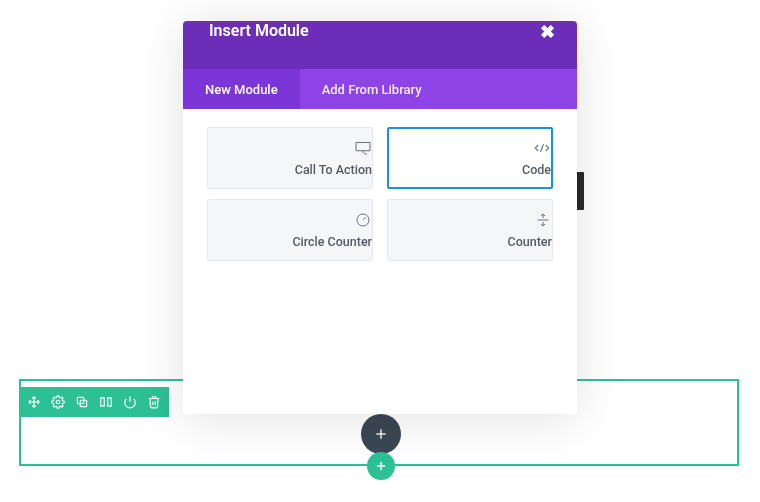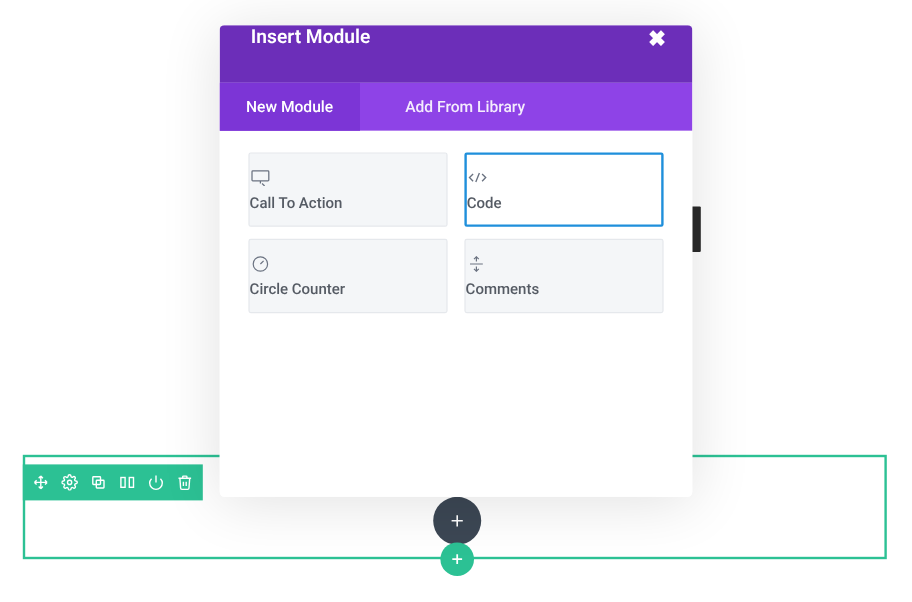--- a/index.html
+++ b/index.html
@@ -121,21 +121,20 @@
     font-size: 13px;
     color: #fff;
     cursor: pointer;
     font-weight: 500;
   }
   .modal-tab.active {
     background: #7c35d6;
   }
   .modal-tab.inactive {
     color: rgba(255,255,255,0.9);
-    margin-left: 16px;
   }
 
   .modal-body {
     padding: 8px 24px 0 24px;
     height: calc(100% - 86px);
     overflow: hidden;
     background: #fff;
   }
 
   .module-grid {
@@ -144,21 +143,21 @@
     gap: 10px 14px;
     margin-top: 10px;
   }
   .module-item {
     background: #f4f6f8;
     border: 1px solid #e5e8ec;
     border-radius: 2px;
     height: 62px;
     display: flex;
     flex-direction: column;
-    align-items: flex-start;
+    align-items: flex-end;
     justify-content: center;
     gap: 5px;
     cursor: pointer;
   }
   .module-item.selected {
     background: #fff;
     border: 2px solid #1f8fdb;
   }
   .module-label {
     font-size: 12.5px;
@@ -298,19 +297,19 @@
       <div class="module-item">
         <span class="module-icon">
           <svg width="16" height="16" viewBox="0 0 24 24" fill="none" stroke="#6a7280" stroke-width="1.5">
               <line x1="4" y1="12" x2="20" y2="12"></line>
               <polyline points="9 6 12 3 15 6"></polyline>
               <polyline points="9 18 12 21 15 18"></polyline>
               <line x1="12" y1="3" x2="12" y2="9"></line>
               <line x1="12" y1="15" x2="12" y2="21"></line>
             </svg>
         </span>
-        <span class="module-label">Comments</span>
+        <span class="module-label">Counter</span>
       </div>
 
 
     </div>
   </div>
 </div>
 
 </body></html>

